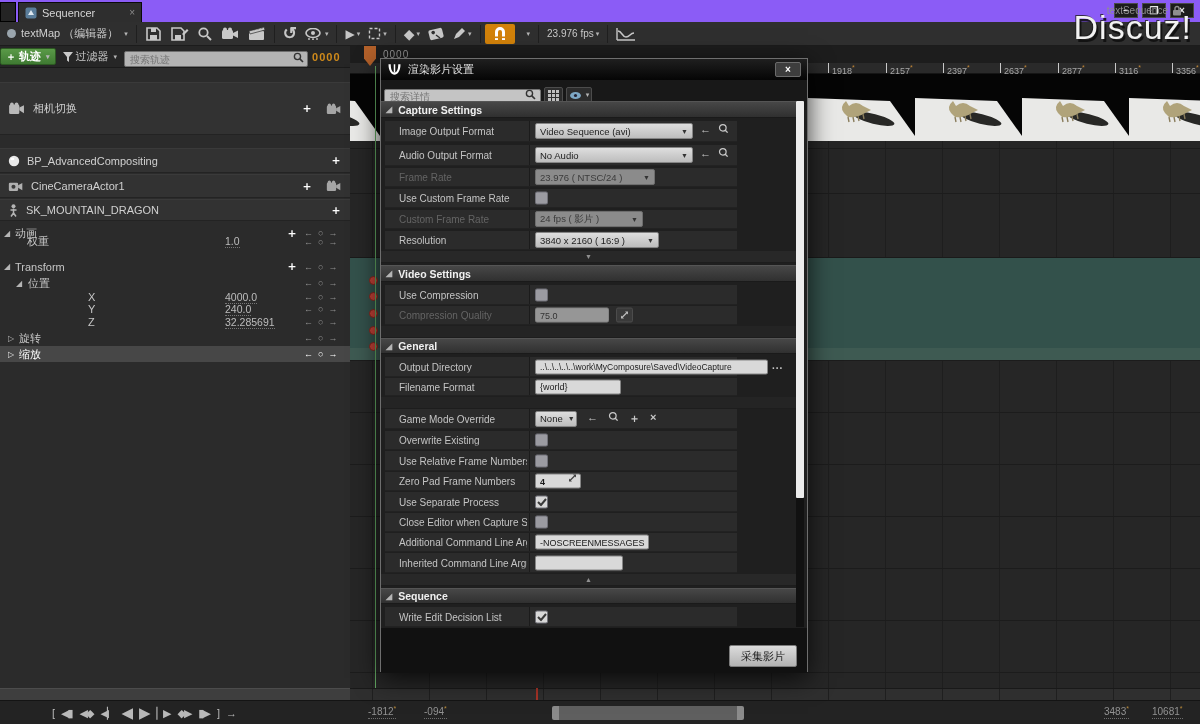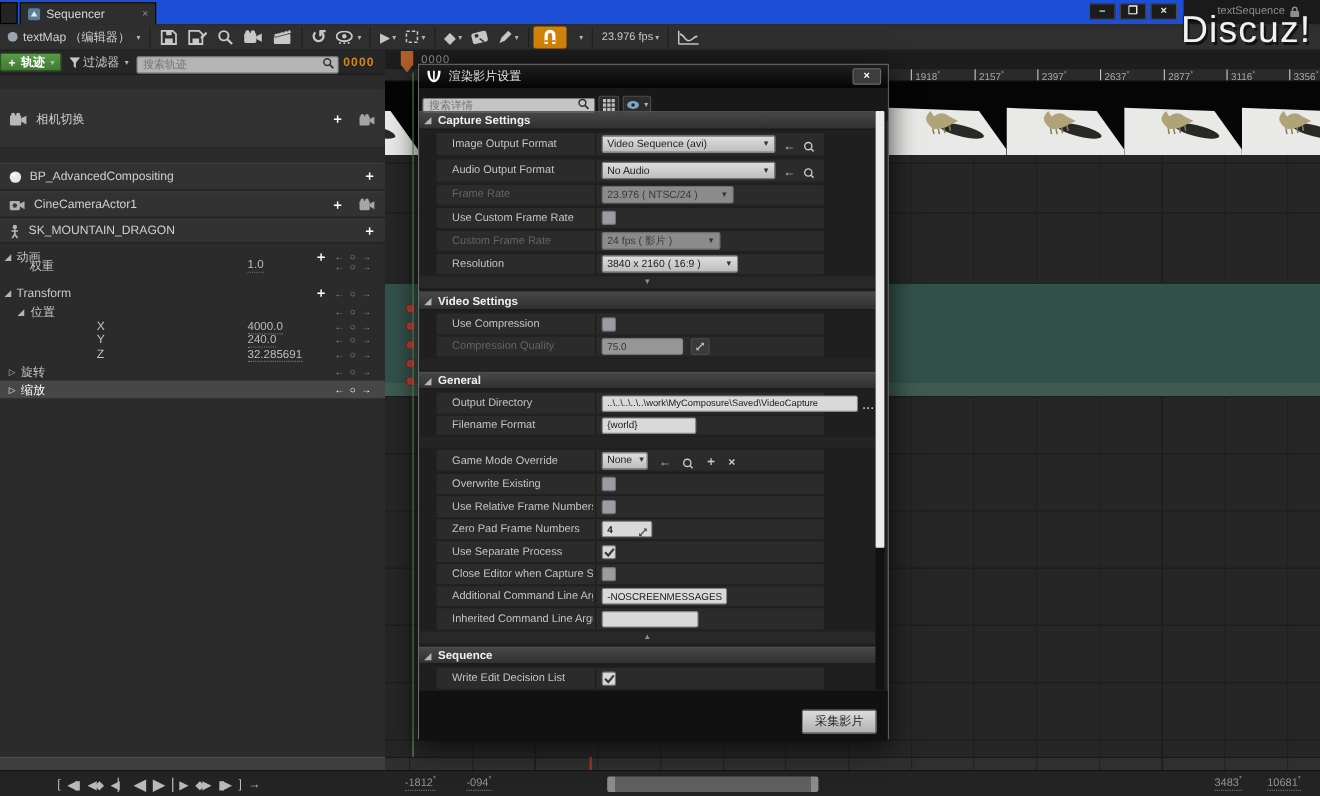--- a/index.html
+++ b/index.html
@@ -1,20 +1,20 @@
 <!DOCTYPE html>
 <html><head>
 <meta charset="utf-8">
 <style>
 *{box-sizing:border-box;margin:0;padding:0}
 body{margin:0;font-family:"Liberation Sans",sans-serif;background:#000}
 #app{position:relative;width:1200px;height:724px;background:#1a1a1a;overflow:hidden}
 .a{position:absolute}
 
-.tabbar{left:0;top:0;width:1076px;height:22px;background:#1d4ed8}
+.tabbar{left:0;top:0;width:1200px;height:22px;background:#8b5cf6}
 .tabstub{left:0;top:2px;width:16px;height:20px;background:#242424;border:1px solid #000}
 .tab{left:18px;top:2px;width:124px;height:20px;background:#2e2e2e;border:1px solid #0a0a0a;border-bottom:none;display:flex;align-items:center;gap:5px;padding:0 6px;color:#d6d6d6;font-size:11px}
 .tab .x{margin-left:auto;color:#8a8a8a;font-size:10px}
 .wctl{right:6px;top:3px;display:flex;gap:4px}
 .wbtn{width:24px;height:15px;background:#1c1c1c;border:1px solid #4a4a4a;color:#e8e8e8;font-size:10px;line-height:13px;text-align:center;font-weight:bold}
 
 .toolbar{left:0;top:22px;width:1200px;height:24px;background:#2f2f2f;border-bottom:1px solid #1c1c1c;display:flex;align-items:center;padding:0 2px;color:#c6c6c6}
 .tsep{width:1px;height:18px;background:#1f1f1f;margin:0 4px}
 .tbtn{display:flex;align-items:center;justify-content:center;height:22px;padding:0 4px;color:#c6c6c6}
 .caret{font-size:7px;color:#b5b5b5;margin-left:2px}
@@ -59,25 +59,25 @@
 .redtick{position:absolute;left:186px;top:642px;width:2px;height:12px;background:#a63327;z-index:3}
 
 .dialog{left:380px;top:58px;width:428px;height:614px;background:#1f1f1f;border:1px solid #6e6e6e;box-shadow:0 6px 24px rgba(0,0,0,.75);z-index:10}
 .dtitle{position:absolute;left:0;top:0;width:100%;height:21px;background:linear-gradient(#1f1f1f,#050505);display:flex;align-items:center;padding:0 6px;gap:6px}
 .dtitle .t{color:#e2e2e2;font-size:11px}
 .dclose{position:absolute;right:6px;top:3px;width:26px;height:15px;background:#3d3d3d;border:1px solid #6b6b6b;border-radius:2px;color:#fff;font-weight:bold;font-size:10px;text-align:center;line-height:13px}
 .dsearch{position:absolute;left:0;top:21px;width:100%;height:21px;background:#181818;display:flex;align-items:center;padding:15px 3px;gap:3px}
 .dsearch input{flex:0 0 366px;height:15px;background:#c4c4c4;border:1px solid #757575;border-radius:2px;font-size:10px;color:#555;padding:0 18px 0 5px;font-family:"Liberation Sans",sans-serif}
 .dsbtn{width:19px;height:16px;background:#2c2c2c;border:1px solid #4c4c4c;border-radius:2px;display:flex;align-items:center;justify-content:center;color:#bdbdbd}
 .shdr{position:absolute;left:0;width:415px;background:linear-gradient(#474747,#303030);border-top:1px solid #555;border-bottom:1px solid #1a1a1a;display:flex;align-items:center;gap:6px;padding:0 5px;color:#f0f0f0;font-size:10.5px;font-weight:bold}
-.drow{position:absolute;left:16px;width:352px;background:#2b2b2b;border-bottom:1px solid #222}
+.drow{position:absolute;left:4px;width:352px;background:#2b2b2b;border-bottom:1px solid #222}
 .drow::after{content:"";position:absolute;left:144px;top:0;bottom:0;width:1px;background:#1b1b1b}
 .dlab{position:absolute;left:14px;top:50%;transform:translateY(-50%);font-size:10px;color:#c4c4c4;white-space:nowrap;width:128px;overflow:hidden}
 .dlab.dis{color:#646464}
-.dctl{position:absolute;left:150px;top:50%;transform:translateY(-50%);display:flex;align-items:flex-end;gap:7px}
+.dctl{position:absolute;left:150px;top:50%;transform:translateY(-50%);display:flex;align-items:flex-start;gap:7px}
 .dd{display:flex;align-items:center;background:linear-gradient(#dedede,#bdbdbd);border:1px solid #858585;border-radius:2px;height:16px;font-size:9.5px;color:#1d1d1d;padding:0 4px;white-space:nowrap;overflow:hidden}
 .dd .cr{margin-left:auto;font-size:7px;color:#333;padding-left:5px}
 .dd.dis{background:#8b8b8b;color:#3b3b3b;border-color:#6e6e6e}
 .fld{background:#d9d9d9;border:1px solid #858585;border-radius:2px;height:15px;font-size:9px;color:#1a1a1a;display:flex;align-items:center;padding:0 4px;white-space:nowrap;overflow:hidden}
 .chk{width:13px;height:13px;border-radius:2px;background:#9b9ba1;border:1px solid #72727a;display:flex;align-items:center;justify-content:center}
 .chk.on{background:#d8d8d8}
 .ibtn{color:#c9c9c9;font-size:11px;font-weight:bold;display:flex;align-items:center}
 .gap{position:absolute;left:0;width:415px;background:#242424;border-bottom:1px solid #1d1d1d}
 .expander{position:absolute;left:0;width:415px;background:#282828;border-bottom:1px solid #1d1d1d;text-align:center;color:#909090;font-size:7px;line-height:12px}
 .dscroll{position:absolute;right:3px;top:42px;width:8px;height:526px;background:#111}

